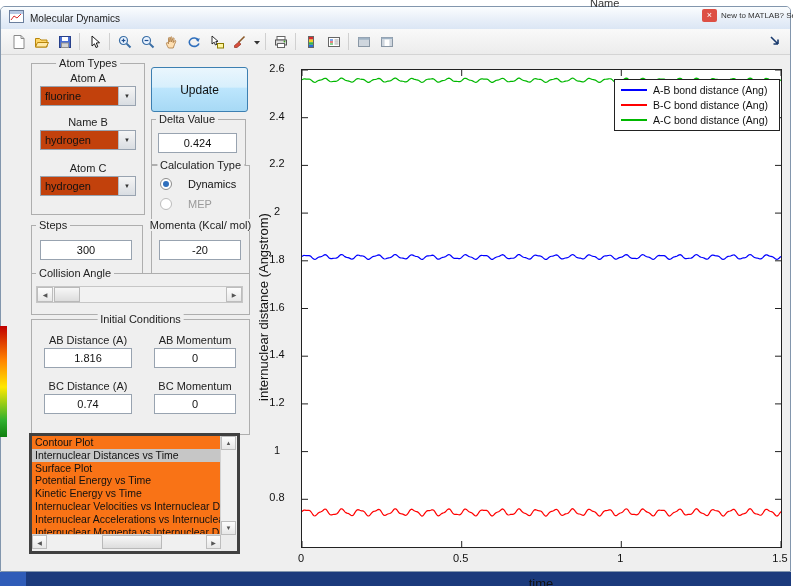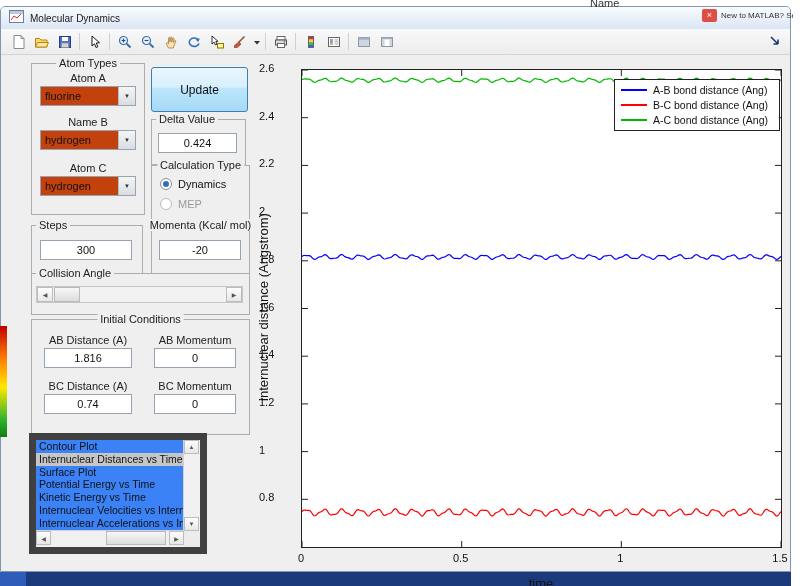--- a/index.html
+++ b/index.html
@@ -45,40 +45,40 @@
          display:flex;align-items:center;box-sizing:border-box}
   .combo-val{flex:1;font-size:11px;padding-left:4px;white-space:nowrap;overflow:hidden}
   .combo-btn{width:16px;height:100%;background:linear-gradient(#f5f5f5,#d9dde2);
              border-left:1px solid #b4bcc6;display:flex;align-items:center;justify-content:center;
              font-size:6px;color:#333}
   .field{position:absolute;height:20px;background:#fff;border:1px solid #98a3b0;font-size:11px;
          text-align:center;box-sizing:border-box;font-family:inherit;padding:4px;color:#111}
   .update-btn{position:absolute;left:150px;top:60px;width:97px;height:45px;cursor:default;
               background:linear-gradient(#eaf6fd,#d7effc 45%,#bde6fd 46%,#a7d9f5);
               border:1px solid #3c7fb1;border-radius:3px;font-size:12px;font-family:inherit;color:#111}
-  .radio-row{position:absolute;display:flex;align-items:flex-start;gap:6px}
+  .radio-row{position:absolute;display:flex;align-items:flex-start;gap:16px}
   .radio{width:12px;height:12px;border:1px solid #8d8d8d;border-radius:50%;background:#fff;
          box-sizing:border-box;position:relative}
   .radio.checked::after{content:"";position:absolute;left:2px;top:2px;width:6px;height:6px;
          border-radius:50%;background:#2f6fbd}
   .radio.disabled{border-color:#bcbcbc}
   .radio-label{font-size:11px}
   .radio-label.dim{color:#9a9a9a}
 
   
   .sb{position:absolute;background:#f2f2f2;border:1px solid #c6c6c6;box-sizing:border-box}
   .sb-btn{position:absolute;background:linear-gradient(#fdfdfd,#e7e7e7);border:1px solid #bdbdbd;
           box-sizing:border-box;display:flex;align-items:center;justify-content:center;
           font-size:6px;color:#555}
   .sb-thumb{position:absolute;background:linear-gradient(#f7f7f7,#dddddd);border:1px solid #b9b9b9;
             box-sizing:border-box}
 
   
-  .listbox{position:absolute;left:28px;top:426px;width:178px;height:121px;background:#3b82f6;
-           border:7px solid #404040;box-sizing:border-box}
+  .listbox{position:absolute;left:28px;top:426px;width:211px;height:121px;background:#f97316;
+           border:3px solid #404040;box-sizing:border-box}
   .lb-items{position:absolute;left:0;top:0;right:16px;bottom:16px;overflow:hidden}
   .lb-item{height:12.8px;line-height:12.8px;font-size:10.5px;padding-left:3px;white-space:nowrap}
   .lb-item.sel{background:#c6c6c6}
   .lb-vscroll{position:absolute;right:0;top:0;width:16px;bottom:16px;background:#f0f0f0;
               border-left:1px solid #d2d2d2}
   .lb-hscroll{position:absolute;left:0;bottom:0;right:16px;height:16px;background:#f0f0f0;
               border-top:1px solid #d2d2d2}
   .lb-corner{position:absolute;right:0;bottom:0;width:16px;height:16px;background:#ececec}
 
   
@@ -89,21 +89,21 @@
           border:1px solid #222;box-sizing:border-box;display:flex;flex-direction:column;
           justify-content:space-around;padding:3px 6px;z-index:6}
   .leg-row{display:flex;align-items:center;gap:6px;height:14px}
   .leg-sample{width:26px;height:2px;background:#000}
   .leg-label{font-size:10.5px;white-space:nowrap}
   .ylabel{position:absolute;left:262px;top:300px;transform:translate(-50%,-50%) rotate(-90deg);
           font-size:13px;white-space:nowrap;color:#111}
   .xlabel{position:absolute;left:540px;top:569px;transform:translateX(-50%);font-size:13px;color:#111}
   #tick-layer{position:absolute;left:0;top:0;width:100%;height:100%;pointer-events:none;z-index:5}
   .xtick{position:absolute;width:40px;text-align:center;font-size:11px;color:#111}
-  .ytick{position:absolute;width:36px;text-align:left;font-size:11px;color:#111}
+  .ytick{position:absolute;width:36px;text-align:center;font-size:11px;color:#111}
 </style>
 </head>
 <body>
 
 <div class="page">
 
   <span class="ghost-name">Name</span>
   <span class="ghost-close">×</span>
   <span class="ghost-help">New to MATLAB? See resources for Getting</span>
   <div class="rainbow"></div>

